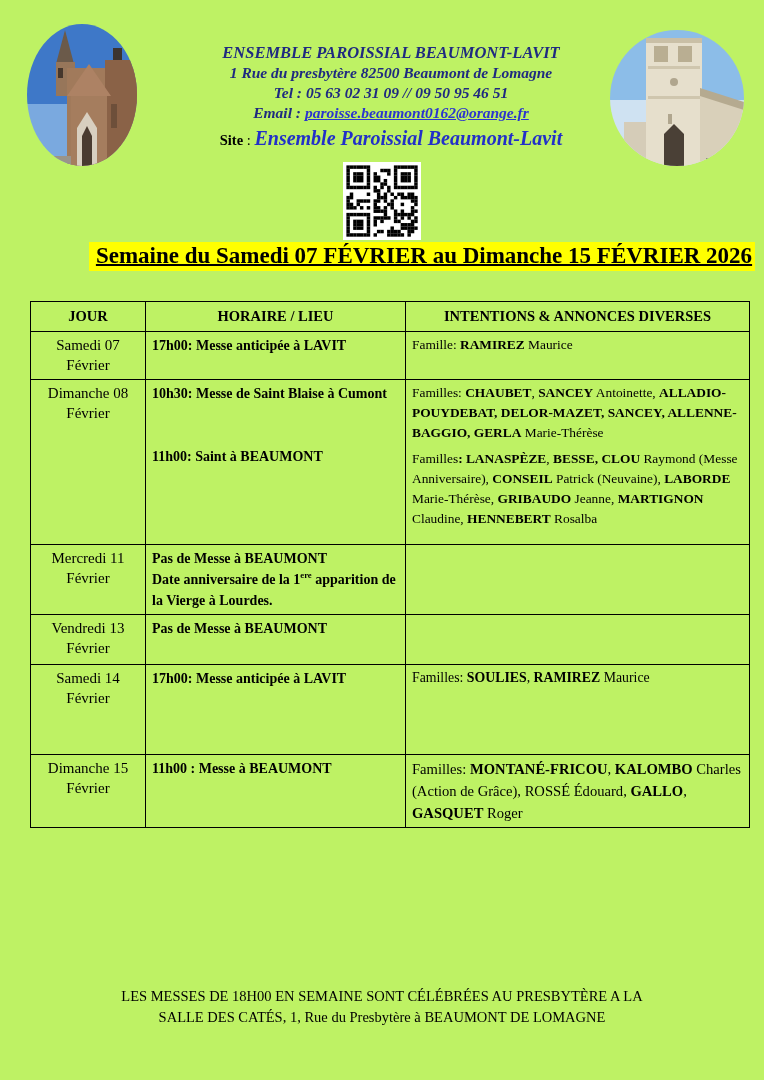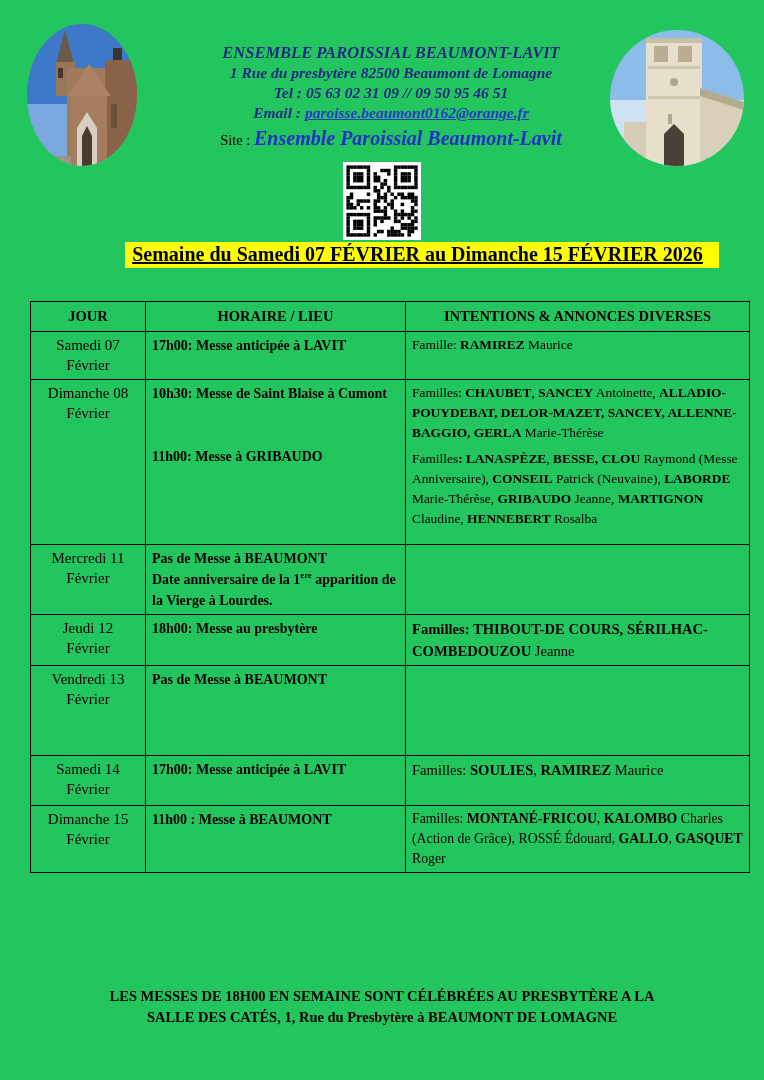--- a/index.html
+++ b/index.html
@@ -1,45 +1,45 @@
 <!DOCTYPE html>
 <html style="--navy: #1f2a80; --link-blue: #2b35cf; --site-blue: #2230c8; --yellow: #ffff00;"><head>
 <meta charset="utf-8">
 <style>
   html,body{margin:0;padding:0;background:#888;}
-  .page{position:relative;width:764px;height:1080px;background:#22c55e;margin:0 auto;
+  .page{position:relative;width:764px;height:1080px;background:#bef264;margin:0 auto;
         font-family:"Liberation Serif","DejaVu Serif",serif;color:#000;overflow:hidden;}
 
   
   .photo{position:absolute;overflow:hidden;}
   .photo svg{display:block;width:100%;height:100%;}
   .photo-left{left:27px;top:24px;width:110px;height:142px;border-radius:50%;}
   .photo-right{left:610px;top:30px;width:134px;height:136px;border-radius:50%;}
 
   
   .header-text{position:absolute;left:140px;right:122px;top:42px;text-align:center;}
   .h-line{font-style:italic;font-weight:bold;color:var(--navy,#1f2a80);}
   .h-org{font-size:16.5px;line-height:21px;}
   .h-addr{font-size:15.5px;line-height:20px;}
   .h-tel{font-size:15.5px;line-height:20px;}
   .h-email{font-size:15.5px;line-height:20px;}
   .email-link{color:var(--link-blue,#2b35cf);text-decoration:underline;font-weight:bold;cursor:pointer;margin-top:40px;}
   .h-site{margin-top:2px;line-height:26px;}
-  .site-label{font-weight:normal;font-style:normal;color:#000;font-size:14.5px;}
+  .site-label{font-weight:bold;font-style:normal;color:#000;font-size:14.5px;}
   .site-sep{font-style:normal;color:#000;font-size:14.5px;}
   .site-name{font-size:20px;font-weight:bold;font-style:italic;color:var(--site-blue,#2230c8);}
 
   
   .qr{position:absolute;left:343px;top:162px;width:78px;height:78px;background:#fff;}
   .qr svg{display:block;width:100%;height:100%;}
 
   
   .banner-wrap{position:absolute;left:80px;right:0;top:242px;text-align:center;}
-  .banner{display:inline-block;background:var(--yellow,#ffff00);padding:1px 16px 2px 7px;
-          font-size:20px;font-weight:bold;text-decoration:underline;
+  .banner{display:inline-block;background:var(--yellow,#ffff00);padding:1px 3px 2px 7px;
+          font-size:23px;font-weight:bold;text-decoration:underline;
           -webkit-text-decoration-thickness:2px;text-decoration-thickness:2px;}
 
   
   .sched{position:absolute;left:30px;top:301px;width:719px;border-collapse:collapse;table-layout:fixed;}
   .sched th,.sched td{border:1.5px solid #000;vertical-align:top;box-sizing:border-box;padding:3px 6px;}
   .sched th{height:30px;font-size:14.5px;font-weight:bold;text-align:center;vertical-align:middle;padding:2px;margin-top:7px;}
   .col-day{width:115px;}
   .col-horaire{width:260px;}
   .col-intent{width:344px;}
   .day-cell{text-align:center;font-weight:normal;font-size:15px;line-height:20px;padding-top:5px;}
@@ -60,21 +60,21 @@
   .sched tbody tr:nth-child(9) td{height:89px;}
   .sched tbody tr:nth-child(1) .intentions-cell,
   .sched tbody tr:nth-child(2) .intentions-cell{font-size:13.4px;}
   .sched tbody tr:nth-child(4) .intentions-cell,
   .sched tbody tr:nth-child(6) .intentions-cell,
   .sched tbody tr:nth-child(8) .intentions-cell,
   .sched tbody tr:nth-child(9) .intentions-cell{font-size:14.6px;line-height:22px;}
 
   
   .footer{position:absolute;left:55px;right:55px;top:986px;text-align:center;
-          font-weight:bold;font-size:14.5px;line-height:21px;}
+          font-weight:normal;font-size:14.5px;line-height:21px;}
 </style>
 </head>
 <body>
 
 <div class="page">
 
   <div class="photo photo-left">
     <svg viewBox="0 0 110 142" preserveAspectRatio="none">
       <rect x="0" y="0" width="110" height="80" fill="#3e78c8"></rect>
       <rect x="0" y="80" width="110" height="62" fill="#7aa9df"></rect>
@@ -379,52 +379,40 @@
         </tr>
         <tr>
           <td class="day-cell">
             <div>Dimanche 08</div>
             <div>Février</div>
           </td>
           <td class="horaire-cell">
             <div class="par"><span class="b">10h30: Messe de Saint Blaise à Cumont</span></div>
             <div class="par">&nbsp;</div>
             <div class="par">&nbsp;</div>
-            <div class="par"><span class="b">11h00: Messe à GRIBAUDO</span></div>
+            <div class="par"><span class="b">11h00: Saint à BEAUMONT</span></div>
           </td>
           <td class="intentions-cell">
             <div class="par"><span>Familles: </span><span class="b">CHAUBET</span><span>, </span><span class="b">SANCEY</span><span> Antoinette, </span><span class="b">ALLADIO- POUYDEBAT, DELOR-MAZET, SANCEY, ALLENNE-BAGGIO, GERLA</span><span> Marie-Thérèse</span></div>
             <div class="par"><span>Familles</span><span class="b">: </span><span class="b">LANASPÈZE</span><span>, </span><span class="b">BESSE, CLOU</span><span> Raymond (Messe Anniversaire), </span><span class="b">CONSEIL</span><span> Patrick (Neuvaine), </span><span class="b">LABORDE</span><span> Marie-Thérèse, </span><span class="b">GRIBAUDO</span><span> Jeanne, </span><span class="b">MARTIGNON</span><span> Claudine, </span><span class="b">HENNEBERT</span><span> Rosalba</span></div>
           </td>
         </tr>
         <tr>
           <td class="day-cell">
             <div>Mercredi 11</div>
             <div>Février</div>
           </td>
           <td class="horaire-cell">
             <div class="par"><span class="b">Pas de Messe à BEAUMONT</span></div>
             <div class="par"><span class="b">Date anniversaire de la 1</span><sup class="b">ere</sup><span class="b"> apparition de la Vierge à Lourdes.</span></div>
           </td>
           <td class="intentions-cell"></td>
         </tr>
         <tr>
           <td class="day-cell">
-            <div>Jeudi 12</div>
-            <div>Février</div>
-          </td>
-          <td class="horaire-cell">
-            <div class="par"><span class="b">18h00: Messe au presbytère</span></div>
-          </td>
-          <td class="intentions-cell">
-            <div class="par"><span class="b">Familles: THIBOUT-DE COURS, SÉRILHAC-COMBEDOUZOU</span><span> Jeanne</span></div>
-          </td>
-        </tr>
-        <tr>
-          <td class="day-cell">
             <div>Vendredi 13</div>
             <div>Février</div>
           </td>
           <td class="horaire-cell">
             <div class="par"><span class="b">Pas de Messe à BEAUMONT</span></div>
           </td>
           <td class="intentions-cell"></td>
         </tr>
         <tr>
           <td class="day-cell">

